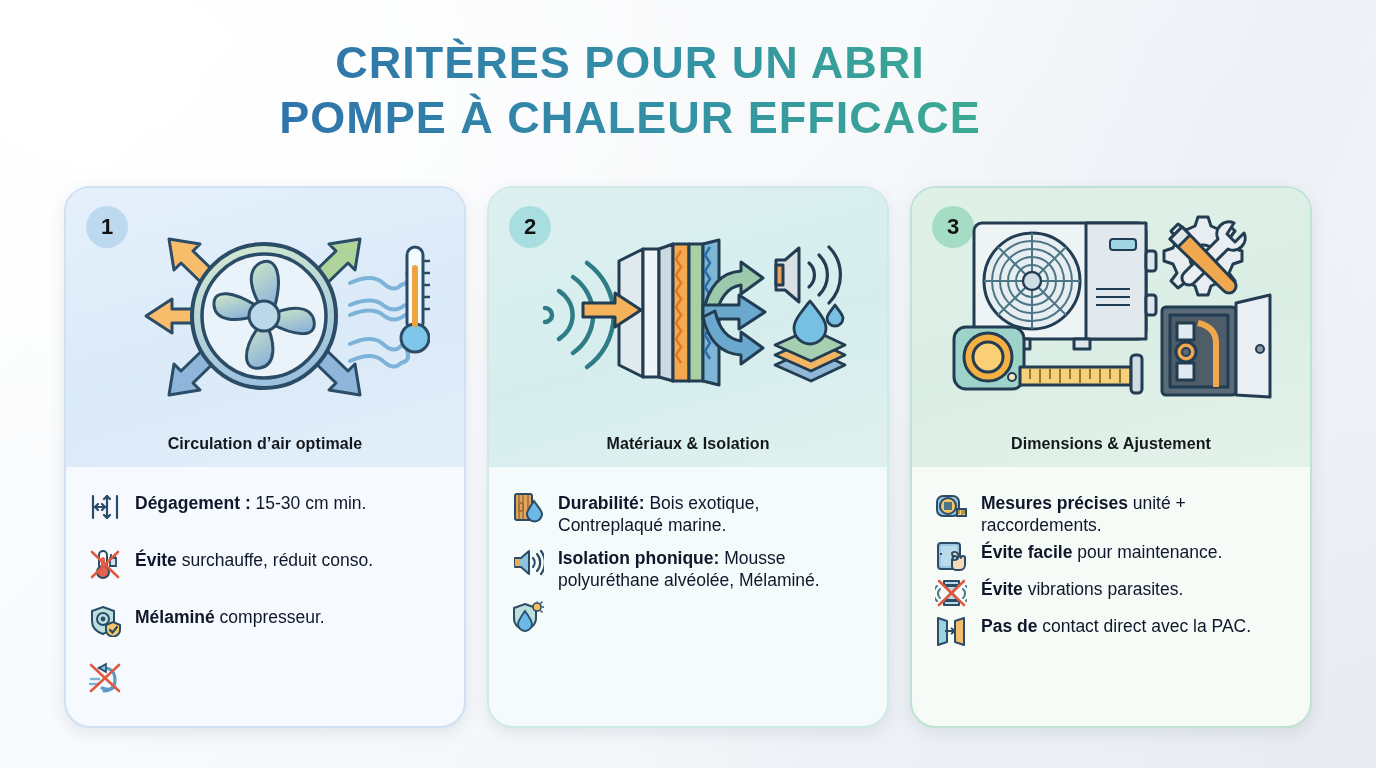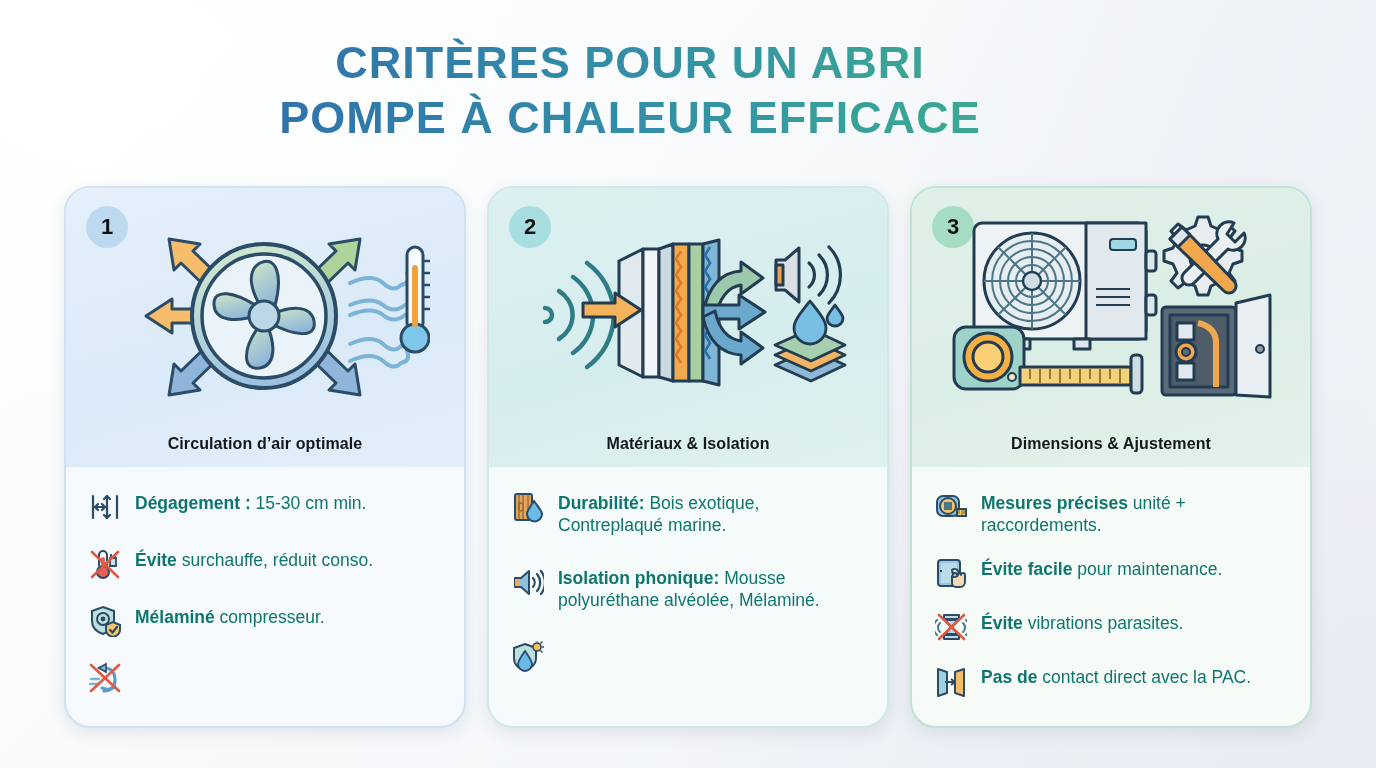--- a/index.html
+++ b/index.html
@@ -58,26 +58,26 @@
   .art svg{ display:block; }
 
   .card-title{
     position:absolute; bottom:14px; left:0; width:100%; text-align:center;
     font-size:16px; font-weight:bold; color:#14181c; letter-spacing:.1px;
   }
 
   .card-body{ padding:22px 18px 0 22px; }
   .bullets{ list-style:none; display:flex; flex-direction:column; }
   .c1 .bullets{ gap:22px; }
-  .c2 .bullets{ gap:28px; }
-  .c3 .bullets{ gap:19px; }
+  .c2 .bullets{ gap:8px; }
+  .c3 .bullets{ gap:2px; }
   .bullet{ display:flex; align-items:flex-start; gap:13px; }
   .b-ico{ width:34px; min-width:34px; height:34px; display:flex; align-items:center;
           justify-content:center; margin-top:1px; }
-  .b-txt{ font-size:17.5px; line-height:1.26; color:#0f766e; padding-top:3px; }
+  .b-txt{ font-size:17.5px; line-height:1.26; color:#0f172a; padding-top:3px; }
   .b-txt b{ font-weight:bold; }
   .c1 .b-txt{ white-space:nowrap; }
 </style>
 </head>
 <body>
 
 <div class="bg-sheen"></div>
 
 <div class="title-wrap">
   <div class="title-line">CRITÈRES POUR UN ABRI</div>

